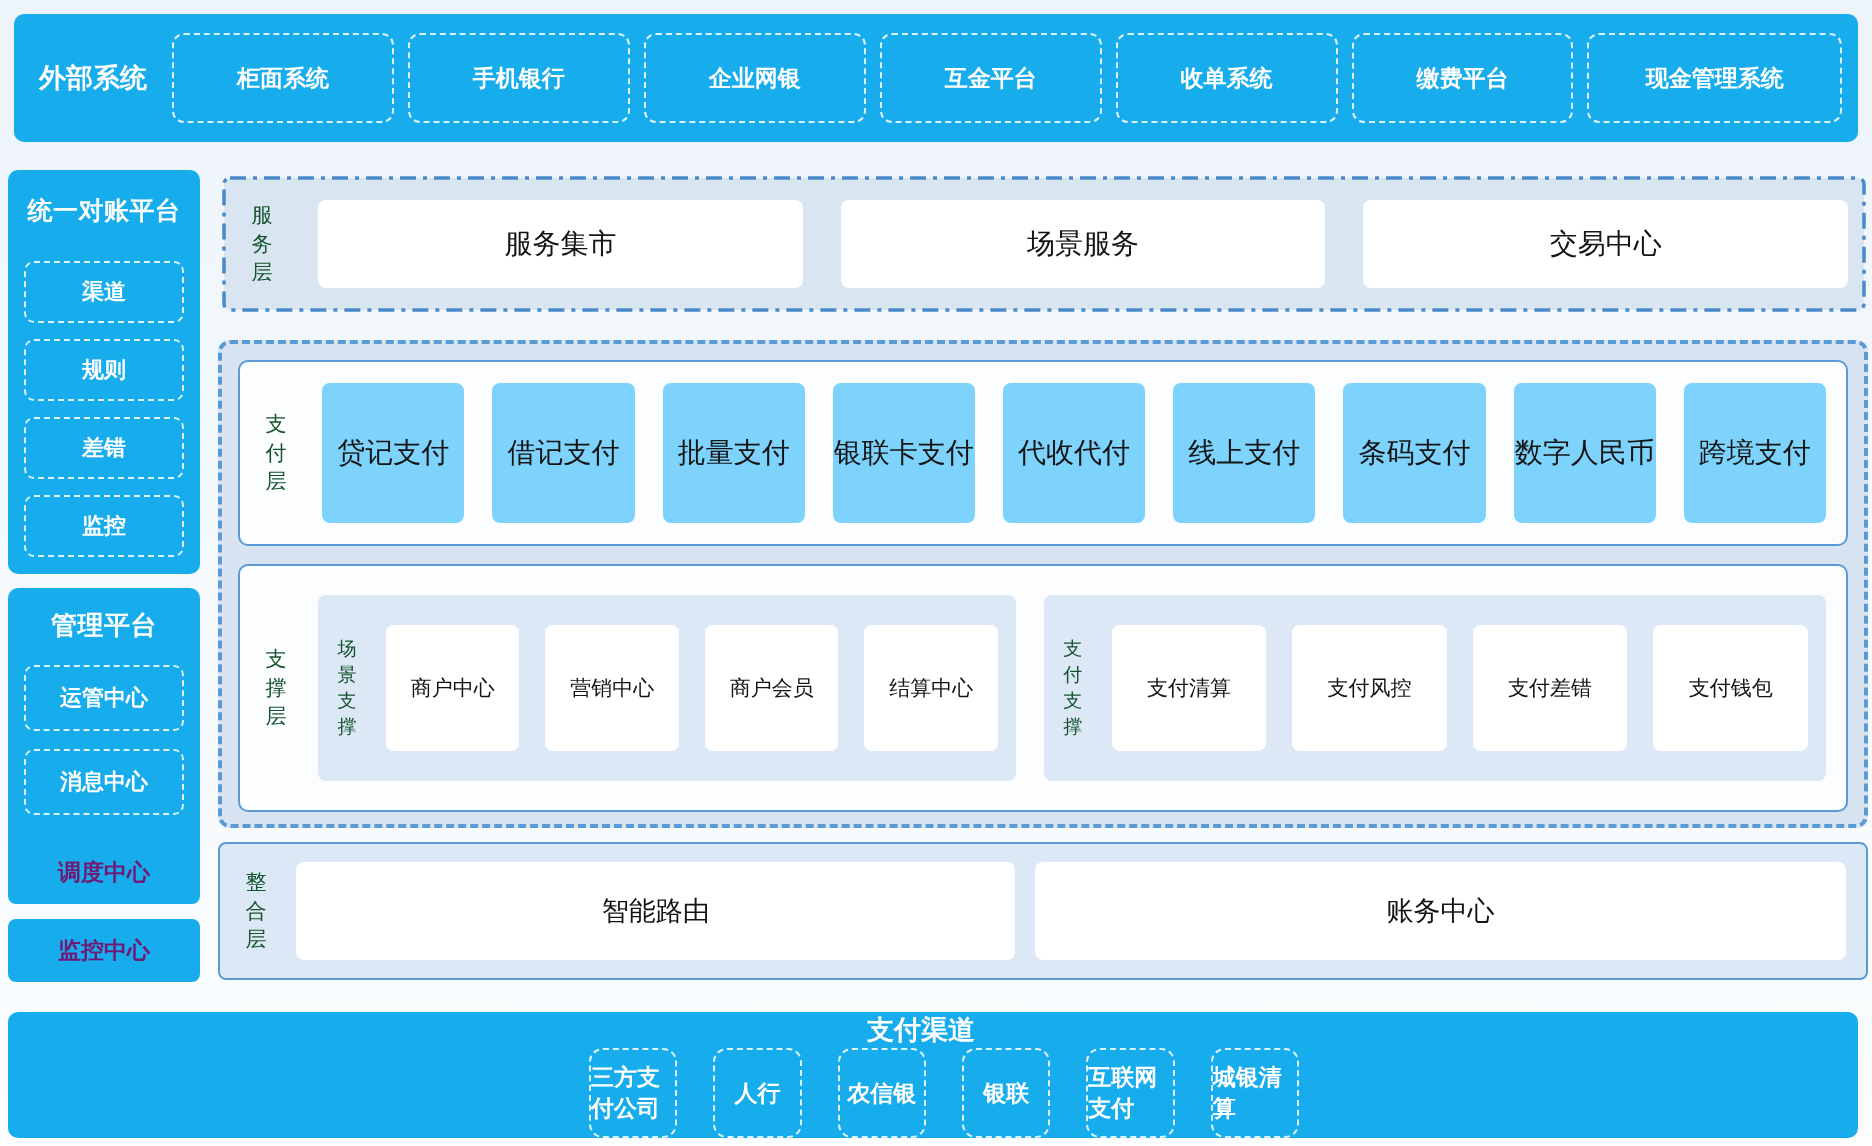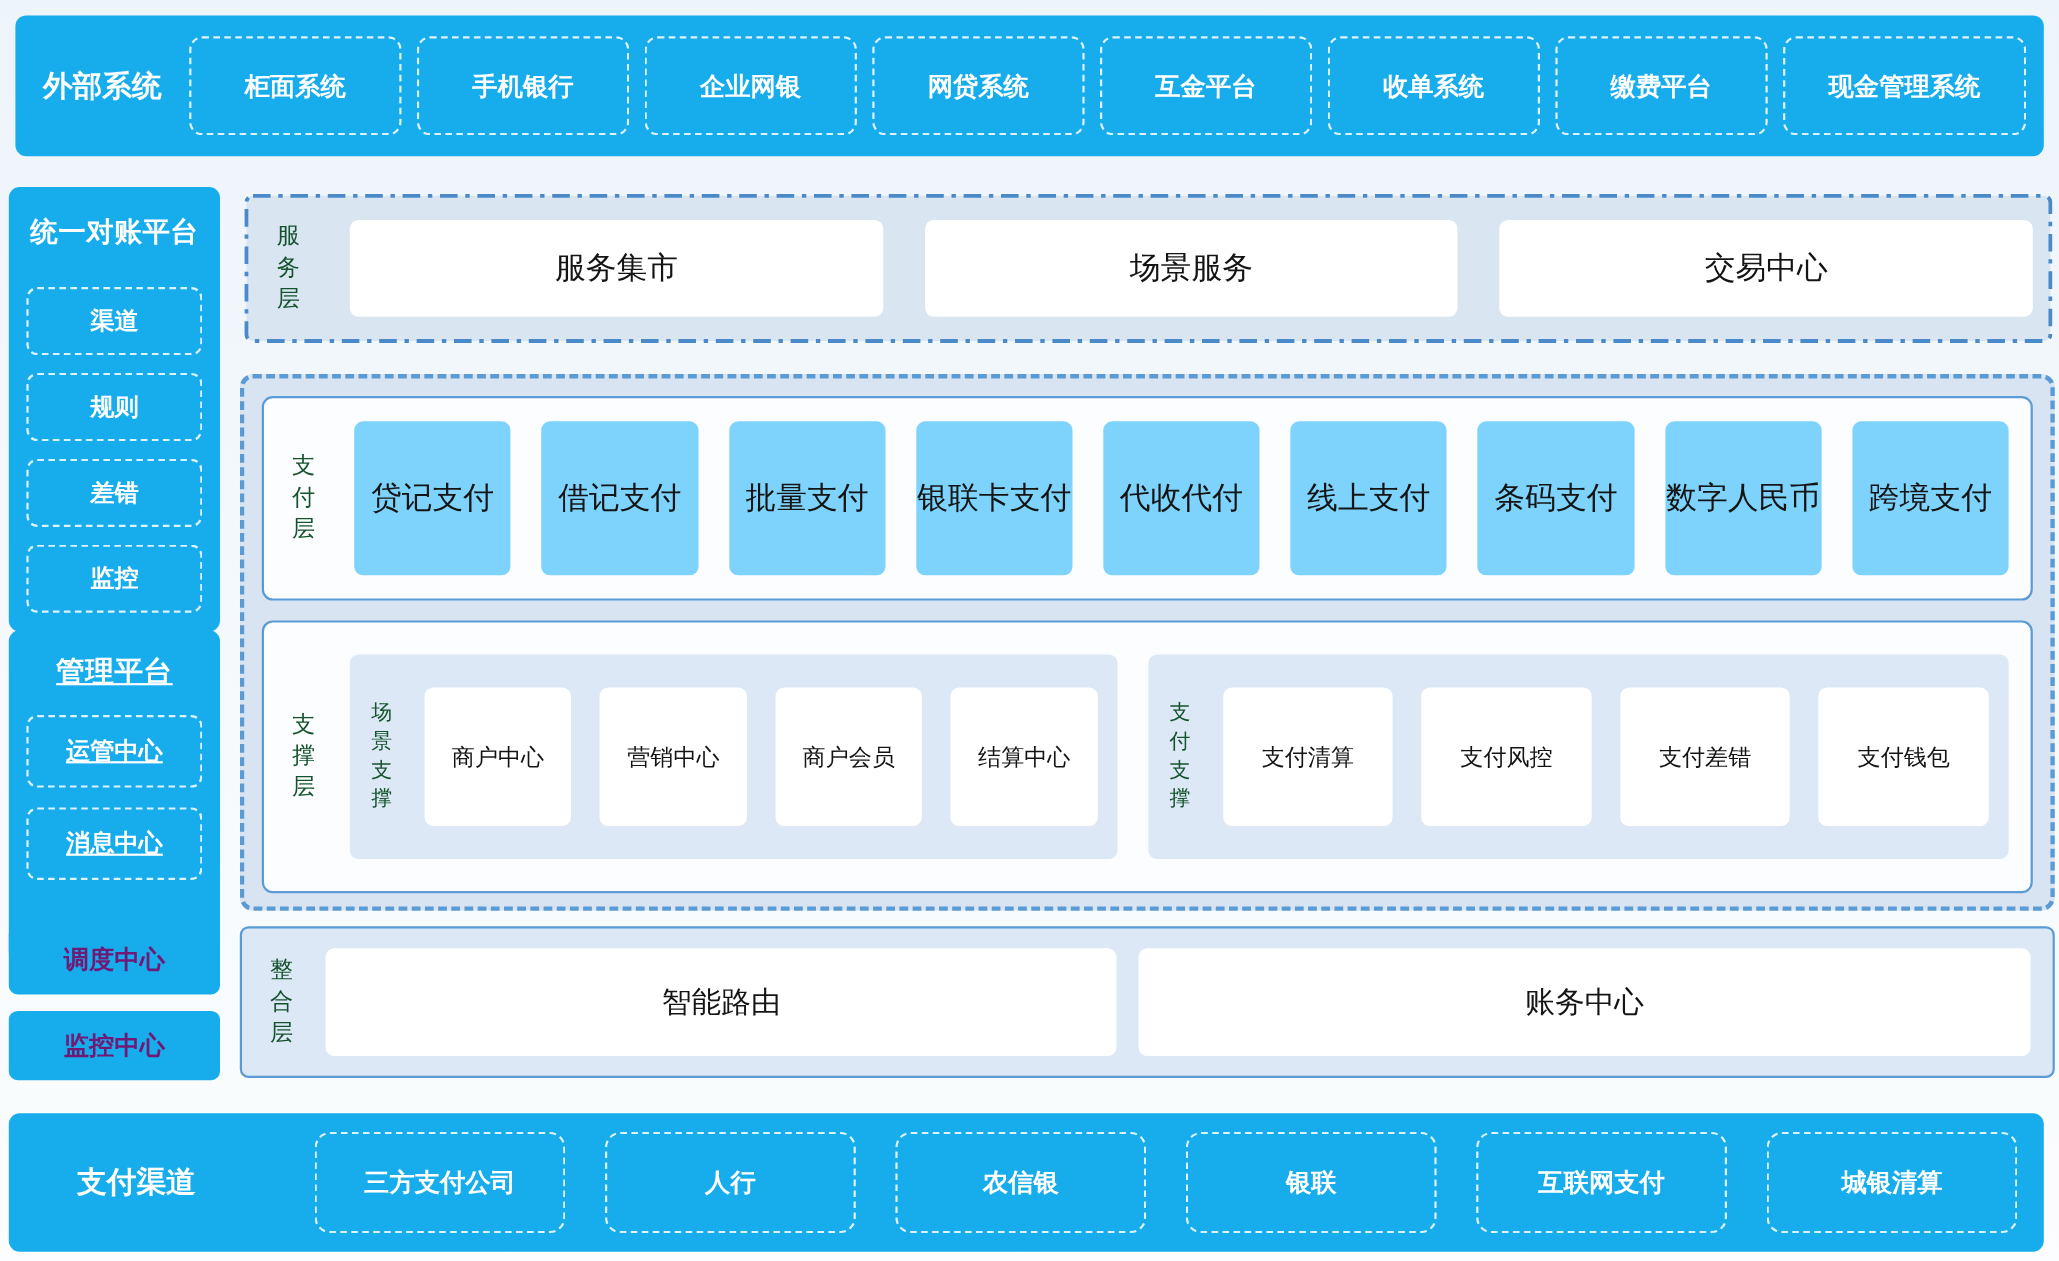--- a/index.html
+++ b/index.html
@@ -38,21 +38,21 @@
     text-align:center; font-weight:bold; font-size:26px; letter-spacing:0.5px;
   }
   .side-item {
     margin:0 16px; border:2px dashed rgba(255,255,255,.85); border-radius:10px;
     display:flex; align-items:center; justify-content:center;
     font-size:22px; font-weight:bold; color:#fff;
   }
   .recon-block { top:170px; height:404px; padding-top:24px; }
   .recon-block .side-title { margin-bottom:34px; font-size:25px; }
   .recon-block .side-item { height:62px; margin-bottom:16px; }
-  .mgmt-block { top:573px; height:302px; padding-top:20px;text-decoration:underline; }
+  .mgmt-block { top:588px; height:302px; padding-top:20px; }
   .mgmt-block .side-title { margin-bottom:22px; }
   .mgmt-block .side-item { height:66px; margin-bottom:18px; }
   .solid-side {
     position:absolute; left:8px; width:192px; height:63px; background:#17acec;
     border-radius:8px; display:flex; align-items:center; justify-content:center;
     color:#701a75; font-size:23px; font-weight:bold;
   }
   .sched-block { top:841px; }
   .mon-block { top:919px; }
 
@@ -115,38 +115,37 @@
   .int-item {
     height:98px; background:#fff; border-radius:8px;
     display:flex; align-items:center; justify-content:center; font-size:27px;
   }
   .int-item-1 { flex:0.94; }
   .int-item-2 { flex:1.06; }
 
   
   .bottom-bar {
     position:absolute; left:8px; top:1012px; width:1850px; height:126px;
-    border-radius:10px; display:flex; align-items:center; padding:0 24px 0 0;
+    border-radius:10px; display:flex; align-items:center; padding:0 24px 0 0;flex-direction:column;
   }
   .bottom-bar .bar-label {
     width:232px; text-align:center; font-size:27px; font-weight:bold; flex:0 0 auto;
   }
   .bottom-bar .bar-items { padding-left:46px; gap:36px; height:92px; }
   .bottom-bar .bar-item { border-radius:14px; }
 </style>
 </head>
 <body>
 
 <div class="top-bar blue">
   <div class="bar-label">外部系统</div>
   <div class="bar-items">
     <div class="bar-item">柜面系统</div>
     <div class="bar-item">手机银行</div>
     <div class="bar-item">企业网银</div>
-    <div class="bar-item">网贷系统</div>
     <div class="bar-item">互金平台</div>
     <div class="bar-item">收单系统</div>
     <div class="bar-item">缴费平台</div>
     <div class="bar-item">现金管理系统</div>
   </div>
 </div>
 
 <div class="side-block recon-block">
   <div class="side-title">统一对账平台</div>
   <div class="side-item">渠道</div>

